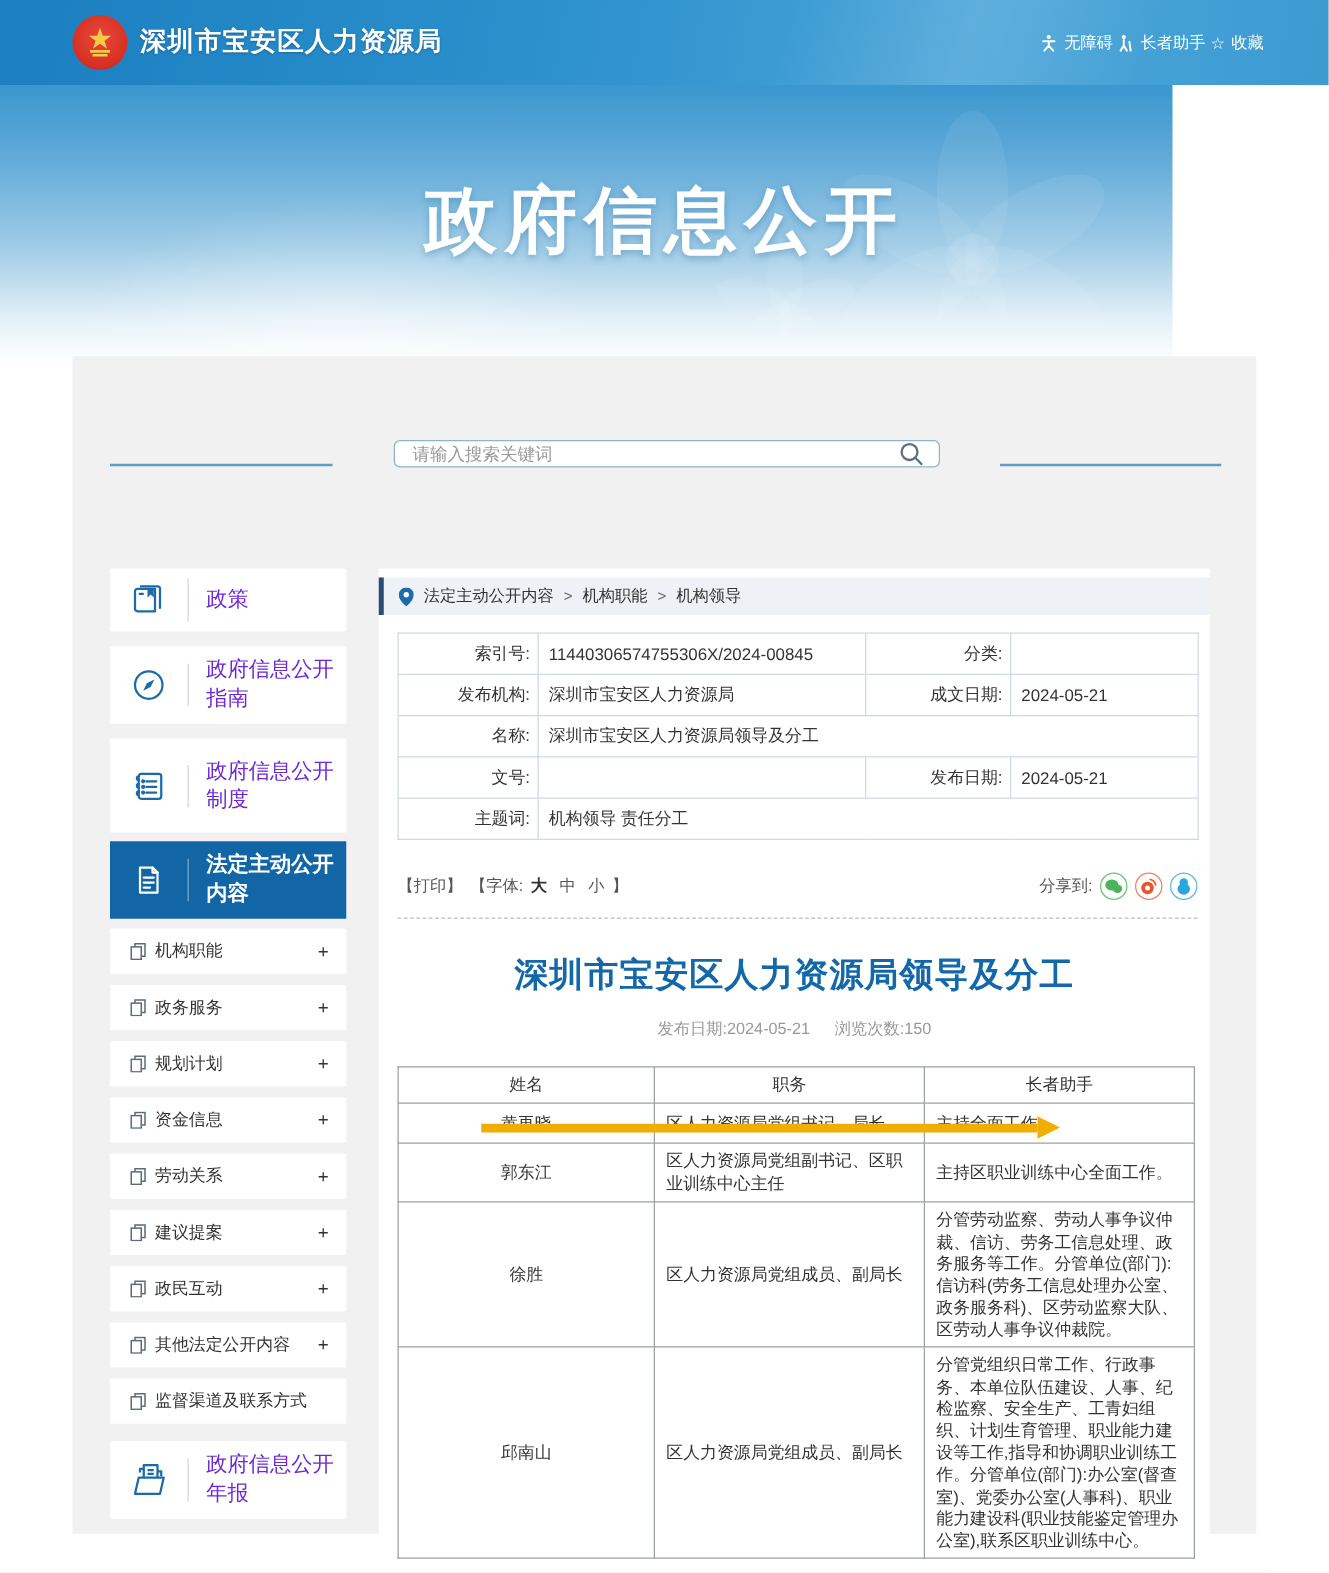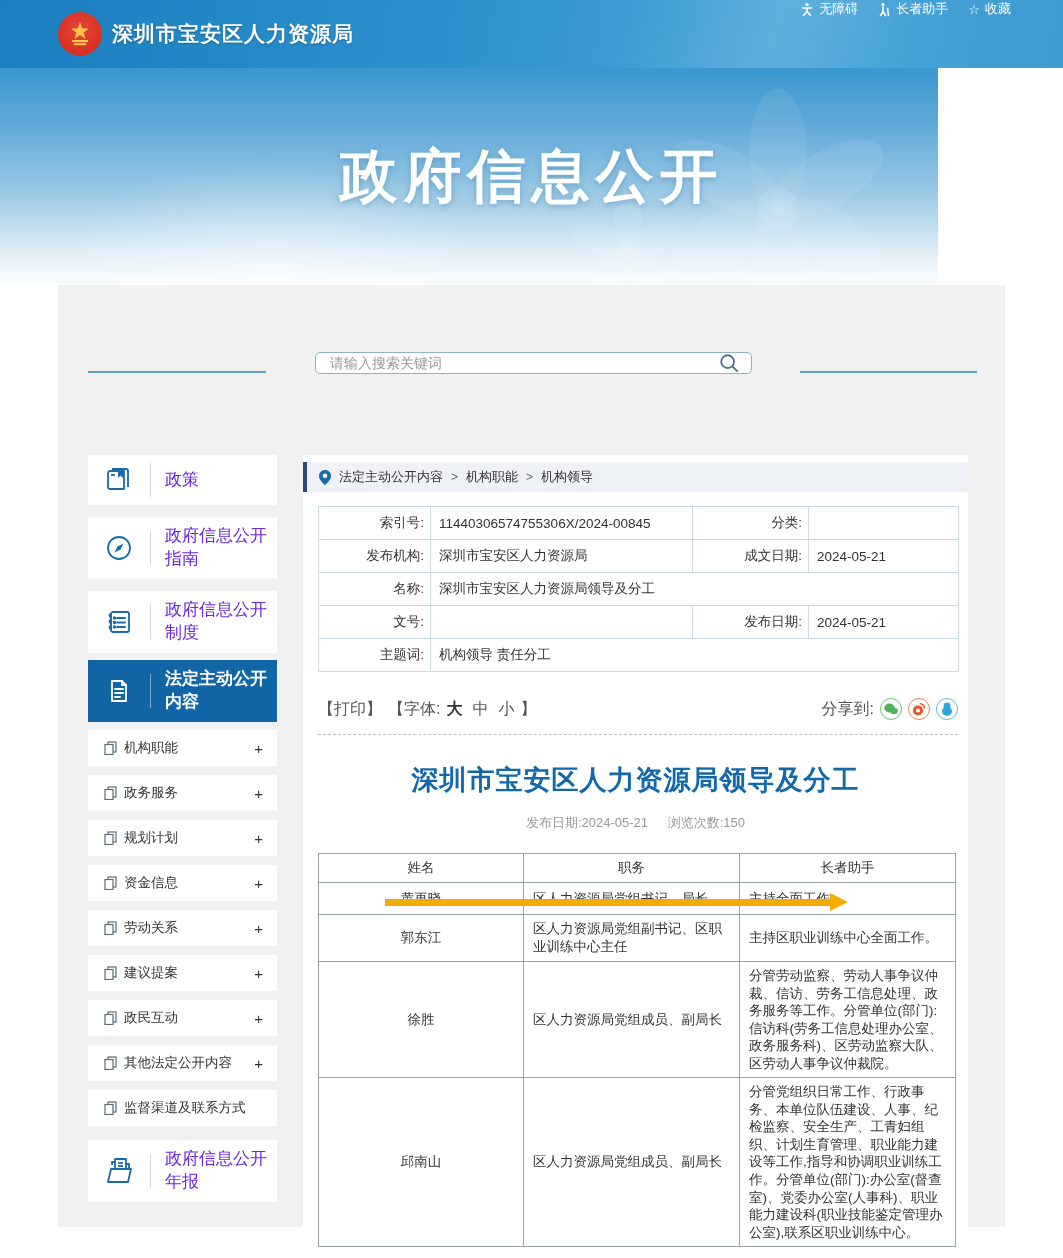--- a/index.html
+++ b/index.html
@@ -28,21 +28,21 @@
     background:radial-gradient(circle at 50% 40%, #e8473a 0%, #d62f23 70%, #b3251b 100%);
     display:flex; align-items:center; justify-content:center;
   }
   .site-title{
     position:absolute; left:112px; top:0; height:68px; line-height:68px;
     color:#fff; font-size:21px; font-weight:bold; letter-spacing:1px;
     text-shadow:0 1px 2px rgba(0,0,0,.25);
   }
   .top-links{
     position:absolute; right:52px; top:0; height:68px;
-    display:flex; align-items:flex-start; gap:20px;
+    display:flex; align-items:center; gap:4px;
   }
   .top-link{ display:flex; align-items:center; gap:5px; color:#fff; font-size:13px; cursor:pointer; }
   .top-link .glyph{ font-size:13px; line-height:1; }
   
   .banner{
     position:absolute; left:0; top:68px; width:938px; height:222px;
     background:linear-gradient(180deg,#3a97cf 0%,#5fa9d8 25%,#9ecbe6 58%,#e5f1f8 85%,#ffffff 100%);
     overflow:hidden;
   }
   .banner .flower{ position:absolute; opacity:.45; }
@@ -76,21 +76,21 @@
   
   .sidebar{ position:absolute; left:88px; top:455px; width:189px; }
   .side-card{
     background:#fff; display:flex; align-items:center; cursor:pointer;
   }
   .side-card .ic{ width:62px; display:flex; justify-content:center; align-items:center; }
   .side-card .sep{ width:1px; height:34px; background:#d6d6d6; }
   .side-card .lbl{ flex:1; padding-left:14px; font-size:17px; color:#6d28d9; line-height:1.35; }
   .side-card.c1{ height:50px; margin-bottom:12px; }
   .side-card.c2{ height:62px; margin-bottom:12px; }
-  .side-card.c3{ height:62px; margin-bottom:7px; }
+  .side-card.c3{ height:75px; margin-bottom:7px; }
   .side-card.c4{ height:62px; background:#1266a6; }
   .side-card.c4 .lbl{ color:#fff; font-weight:bold; }
   .side-card.c4 .sep{ background:rgba(255,255,255,.45); }
   .sub-list{ margin-top:8px; }
   .sub-item{
     background:#fff; height:36px; margin-bottom:9px;
     display:flex; align-items:center; padding:0 14px 0 16px; cursor:pointer;
   }
   .sub-item .pgic{ margin-right:7px; display:flex; }
   .sub-item .slbl{ flex:1; font-size:13.5px; color:#333; }
@@ -107,21 +107,21 @@
   .breadcrumb .sep{ color:#666; margin:0 8px; font-size:12px; }
   table.info{
     margin:14px 0 0 15px; width:640px; border-collapse:collapse; table-layout:fixed;
     background:#fff; font-size:13.5px; color:#333;
   }
   table.info td{ border:1px solid #ccdae6; height:33px; }
   table.info td.lbl{ text-align:right; padding-right:6px; white-space:nowrap; }
   table.info td.val{ text-align:left; padding-left:8px; }
   .toolbar{
     margin:26px 10px 0 15px; width:640px; height:22px;
-    display:flex; align-items:center; font-size:16px; color:#555;
+    display:flex; align-items:center; font-size:13px; color:#555;
   }
   .toolbar .left{ display:flex; align-items:center; gap:6px; }
   .toolbar .btn{ cursor:pointer; }
   .toolbar .fbig{ font-weight:bold; color:#333; cursor:pointer; }
   .toolbar .fmid,.toolbar .fsml{ cursor:pointer; margin-left:4px; }
   .toolbar .right{ margin-left:auto; display:flex; align-items:center; gap:6px; }
   .share-circle{
     width:22px; height:22px; border-radius:50%; background:#fff;
     display:flex; align-items:center; justify-content:center; cursor:pointer;
   }

